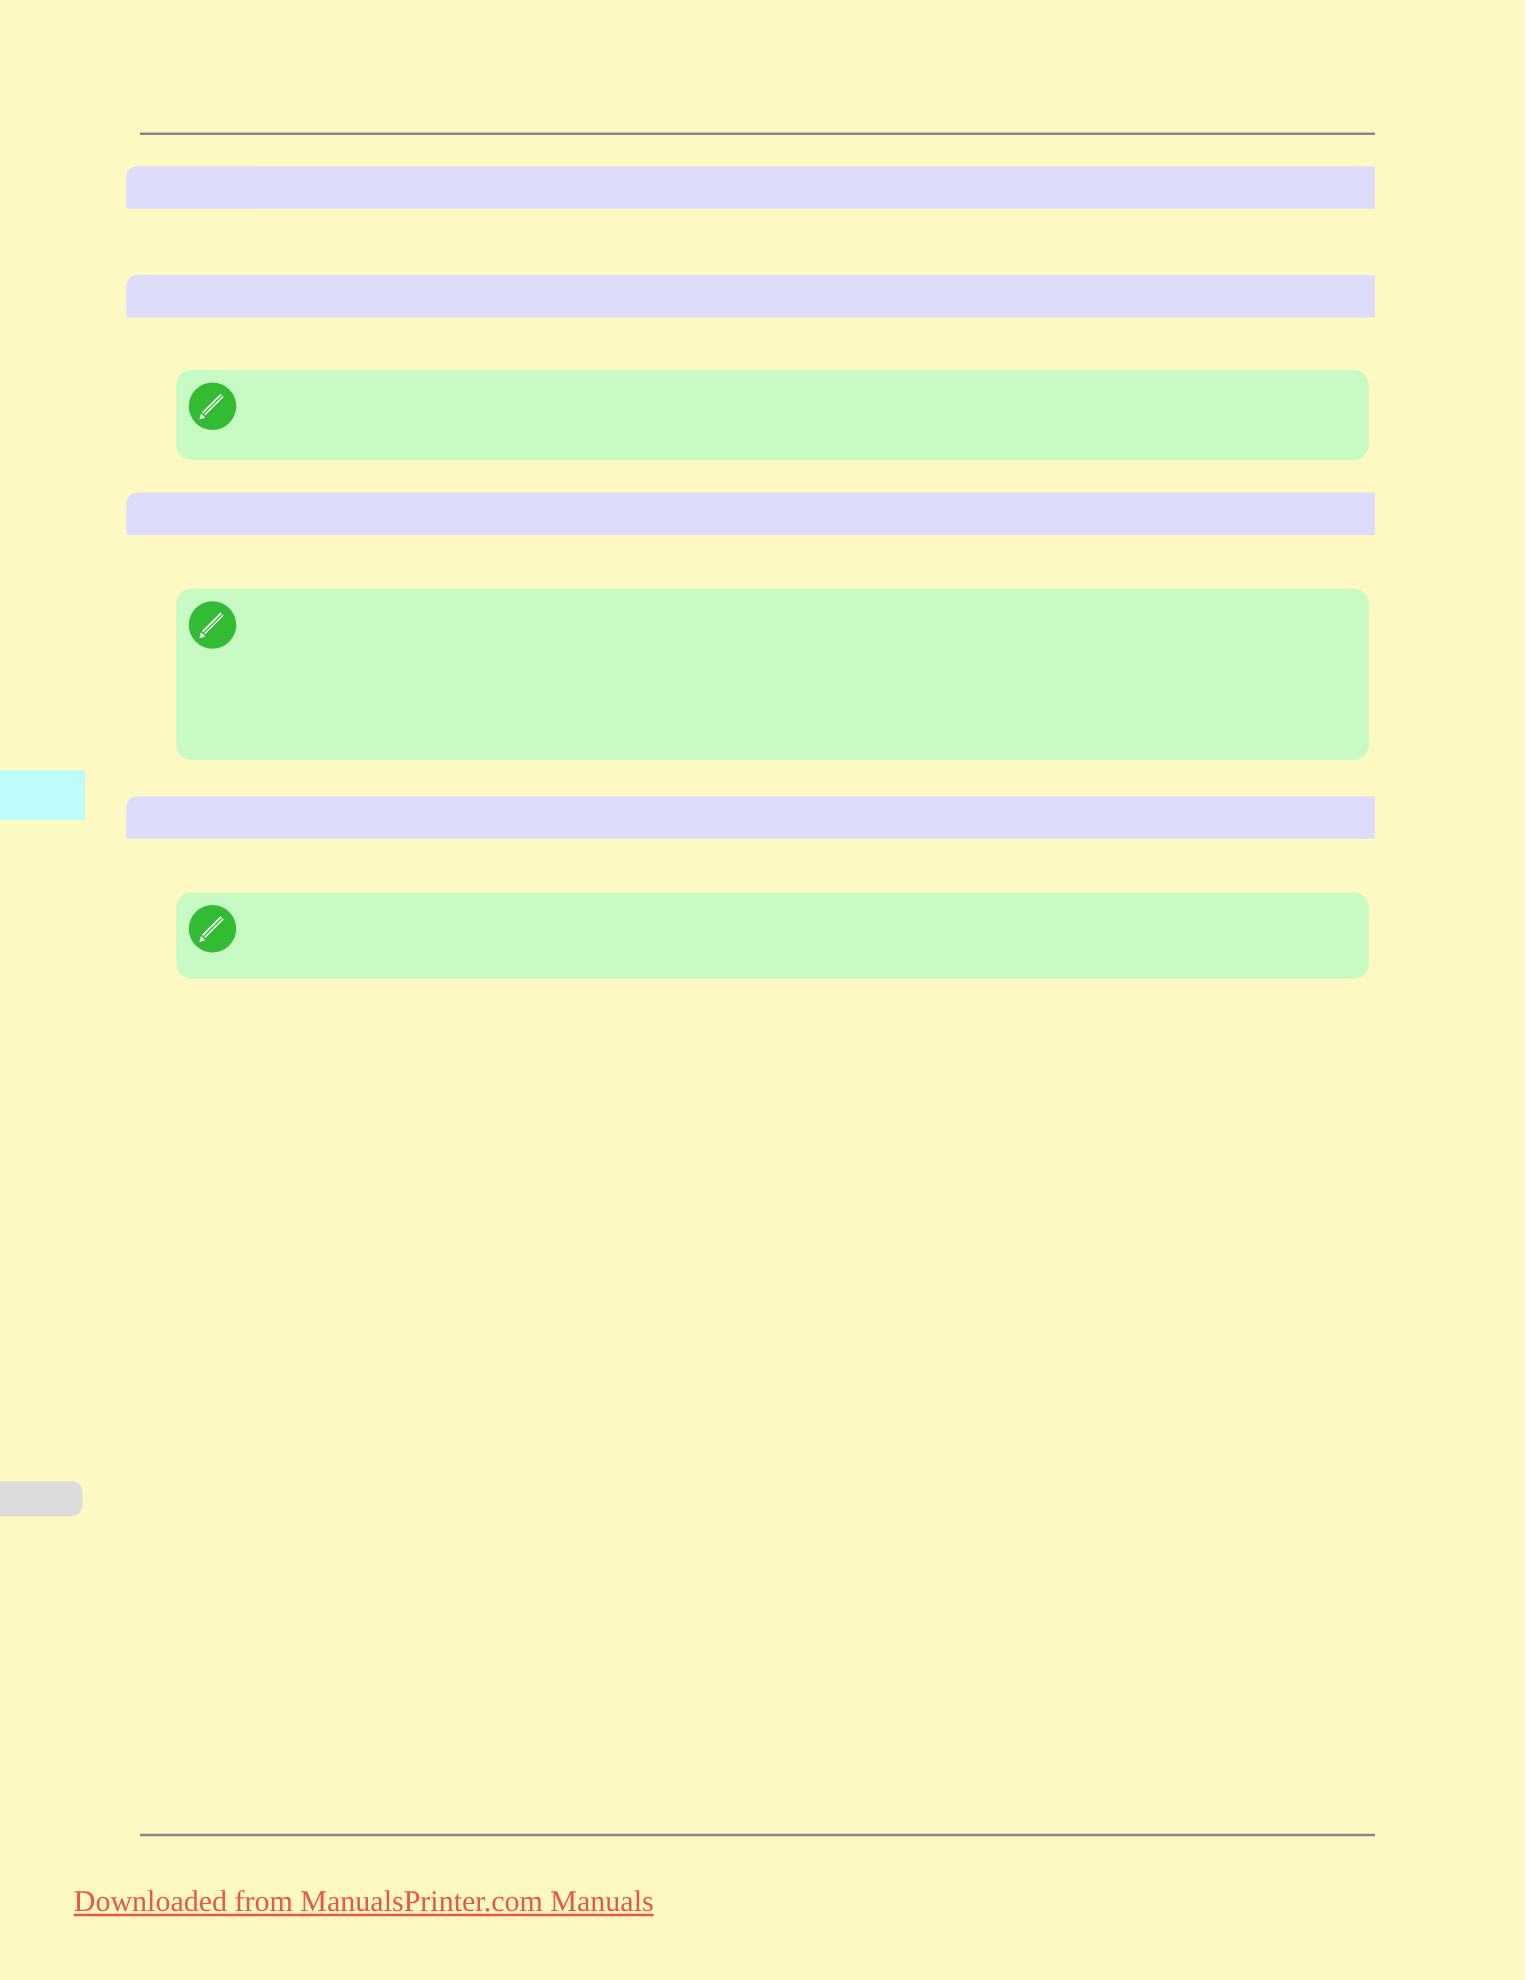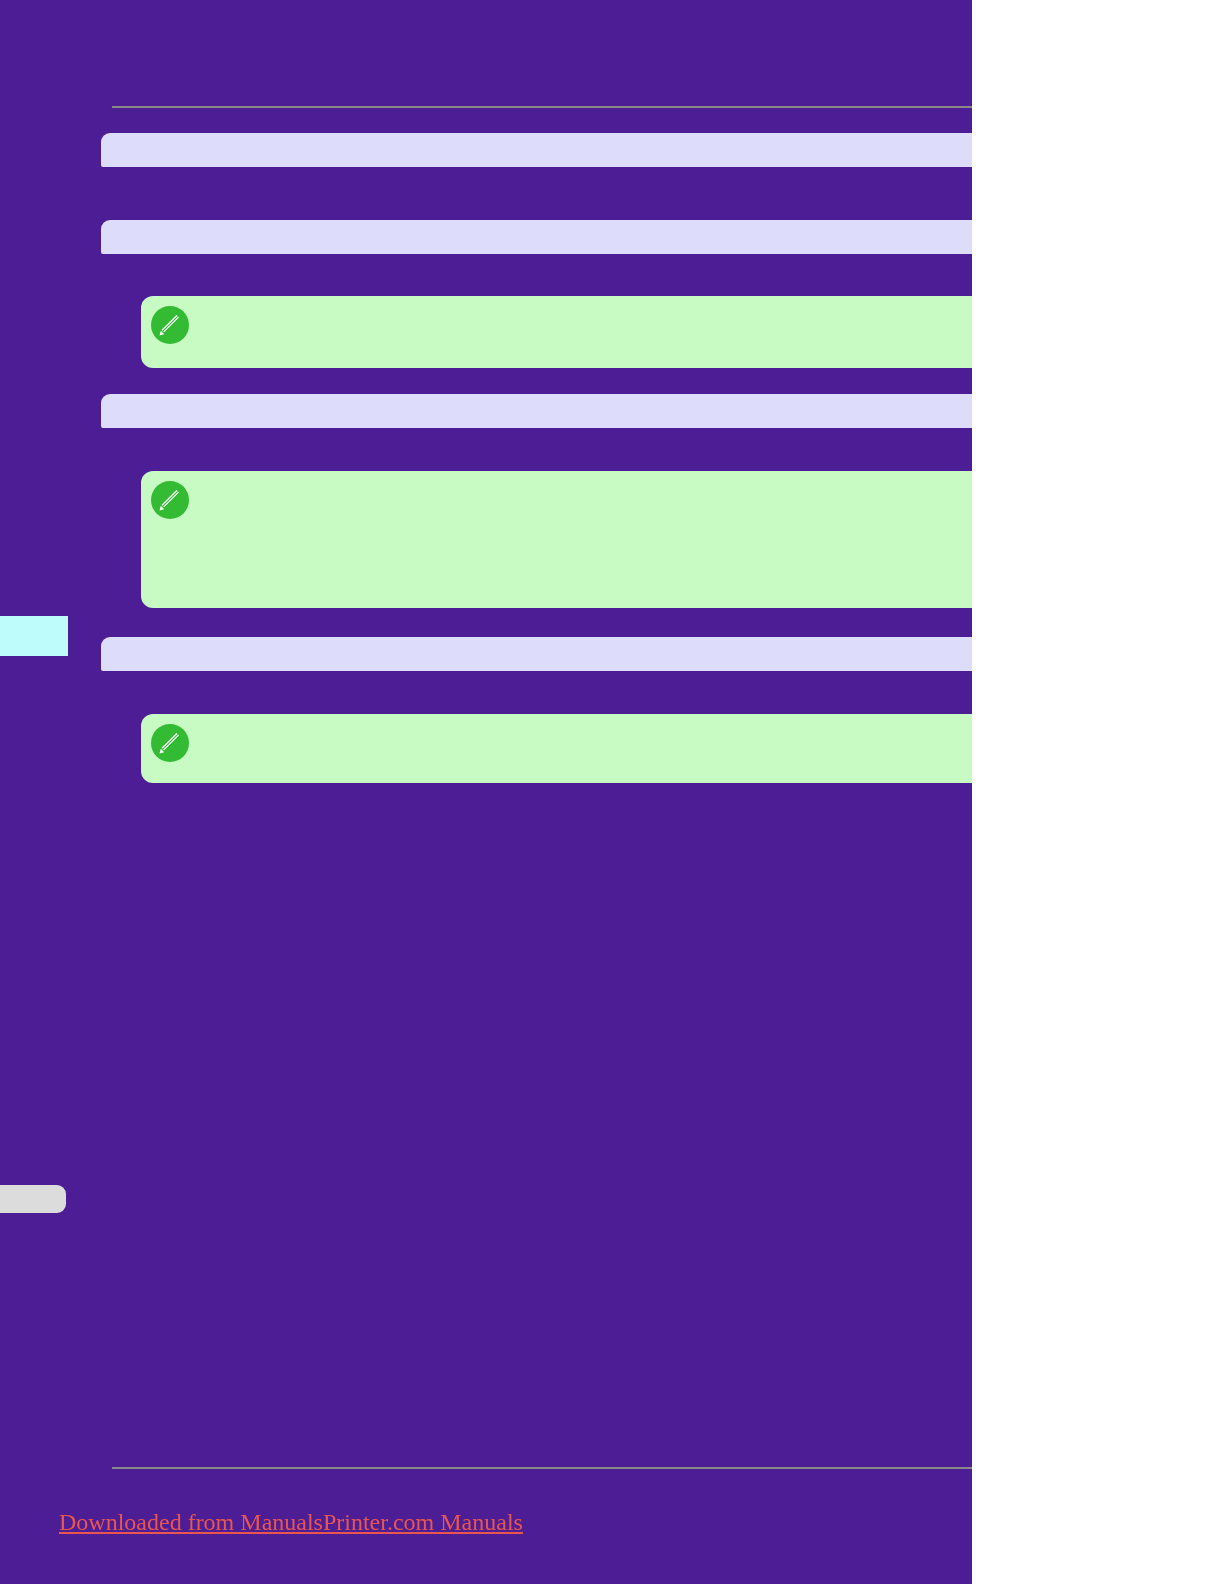--- a/index.html
+++ b/index.html
@@ -7,23 +7,23 @@
     padding: 0;
     background: #ffffff;
   }
   body {
     font-family: "Liberation Serif", serif;
     -webkit-font-smoothing: antialiased;
   }
 
   .page {
     position: relative;
-    width: 972px;
+    width: 1220px;
     height: 1584px;
-    background: #4c1d95;
+    background: #fef9c3;
     overflow: hidden;
   }
 
   
   .rule {
     position: absolute;
     left: 112px;
     width: 988px;
     height: 2px;
     background: #888888;

